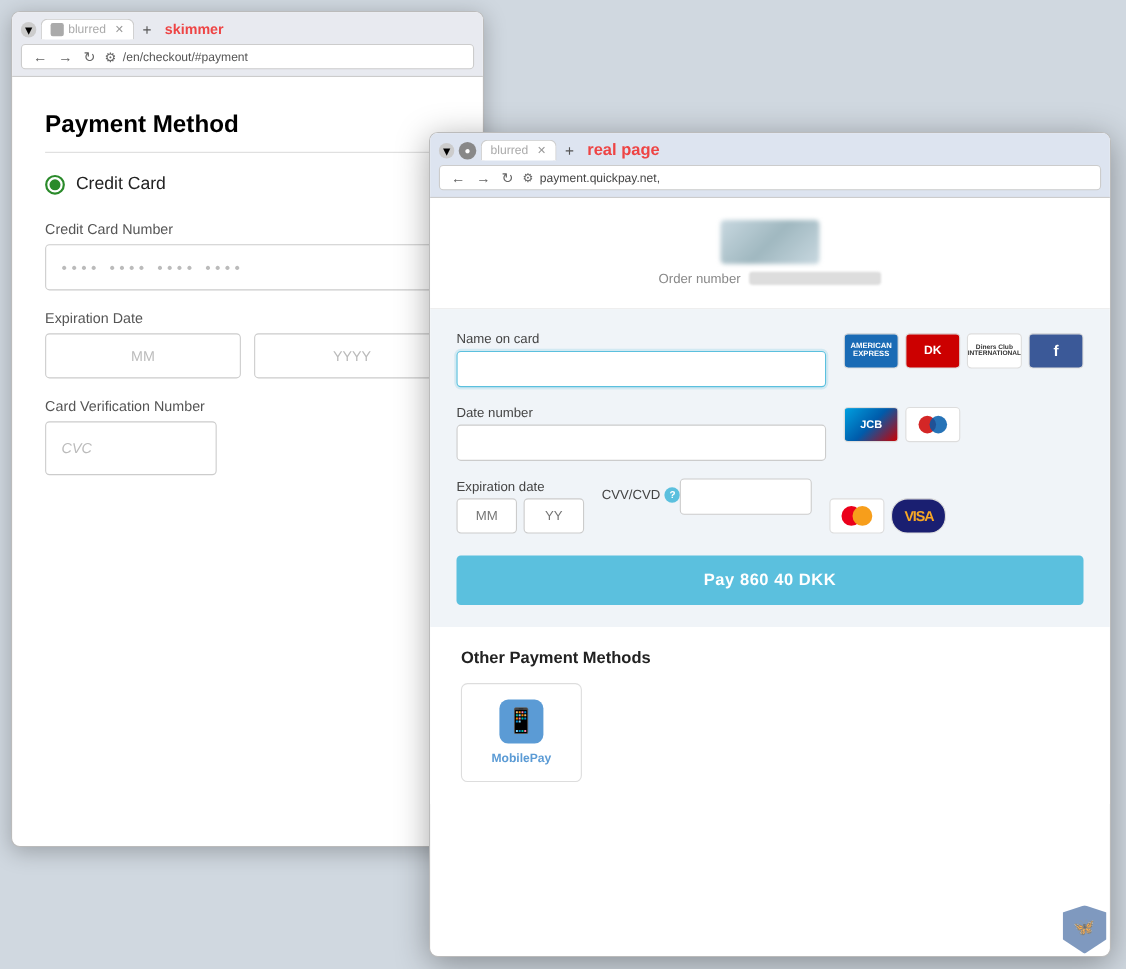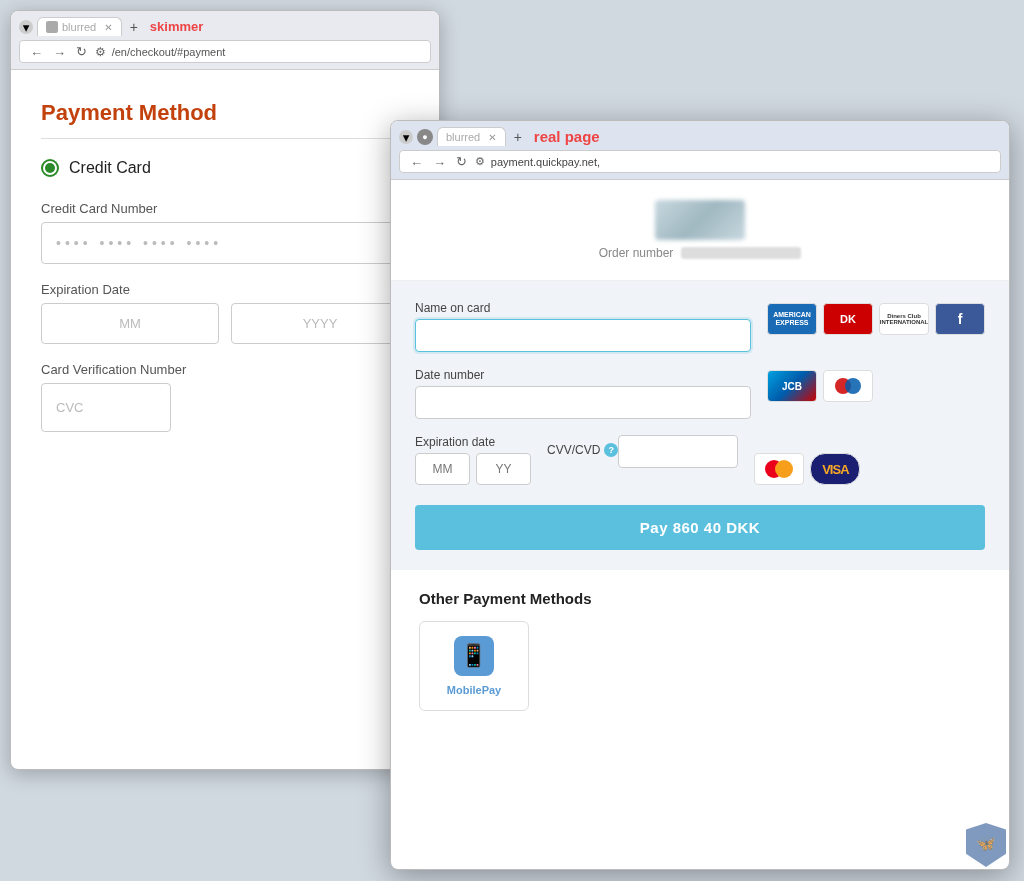--- a/index.html
+++ b/index.html
@@ -103,21 +103,21 @@
       font-size: 12px;
       color: #666;
     }
 
     .page-content-back {
       padding: 30px 30px 20px 30px;
     }
     .payment-title {
       font-size: 22px;
       font-weight: bold;
-      color: #c2410c;
+      color: #000000;
       margin-bottom: 12px;
     }
     .divider {
       height: 1px;
       background: #ddd;
       margin-bottom: 20px;
     }
     .radio-row {
       display: flex;
       align-items: center;
@@ -522,21 +522,21 @@
     <div class="form-group">
       <label class="form-label">Expiration Date</label>
       <div class="date-row">
         <div class="date-input">MM</div>
         <div class="date-input">YYYY</div>
       </div>
     </div>
 
     <div class="form-group">
       <label class="form-label">Card Verification Number</label>
-      <div class="cvc-input" style="border:1px solid #ccc;border-radius:4px;padding:16px 14px;color:#bbb;width:130px;">CVC</div>
+      <div class="cvc-input" style="border:1px solid #ccc;border-radius:4px;padding:16px 14px;color:#bbb;width:156px;font-style:italic;">CVC</div>
     </div>
   </div>
 </div>
 
 <div class="window-front">
   <div class="browser-chrome-front">
     <div class="tab-bar">
       <button class="browser-btn-small">▾</button>
       <span style="width:16px;height:16px;background:#888;border-radius:50%;display:inline-flex;align-items:center;justify-content:center;font-size:9px;color:#fff;">●</span>
       <div class="tab">

